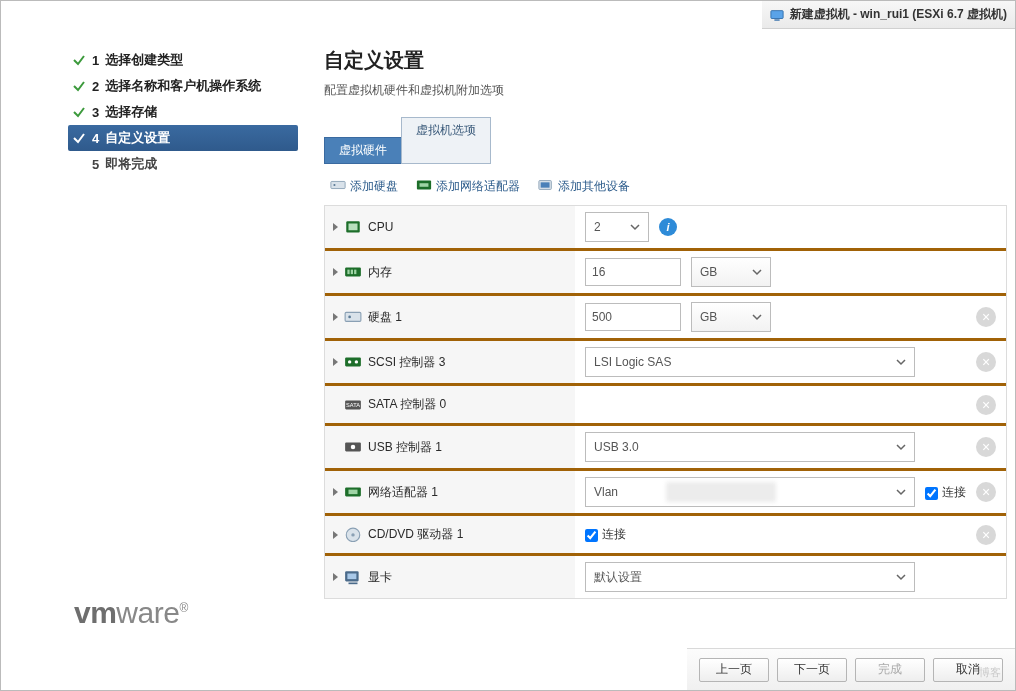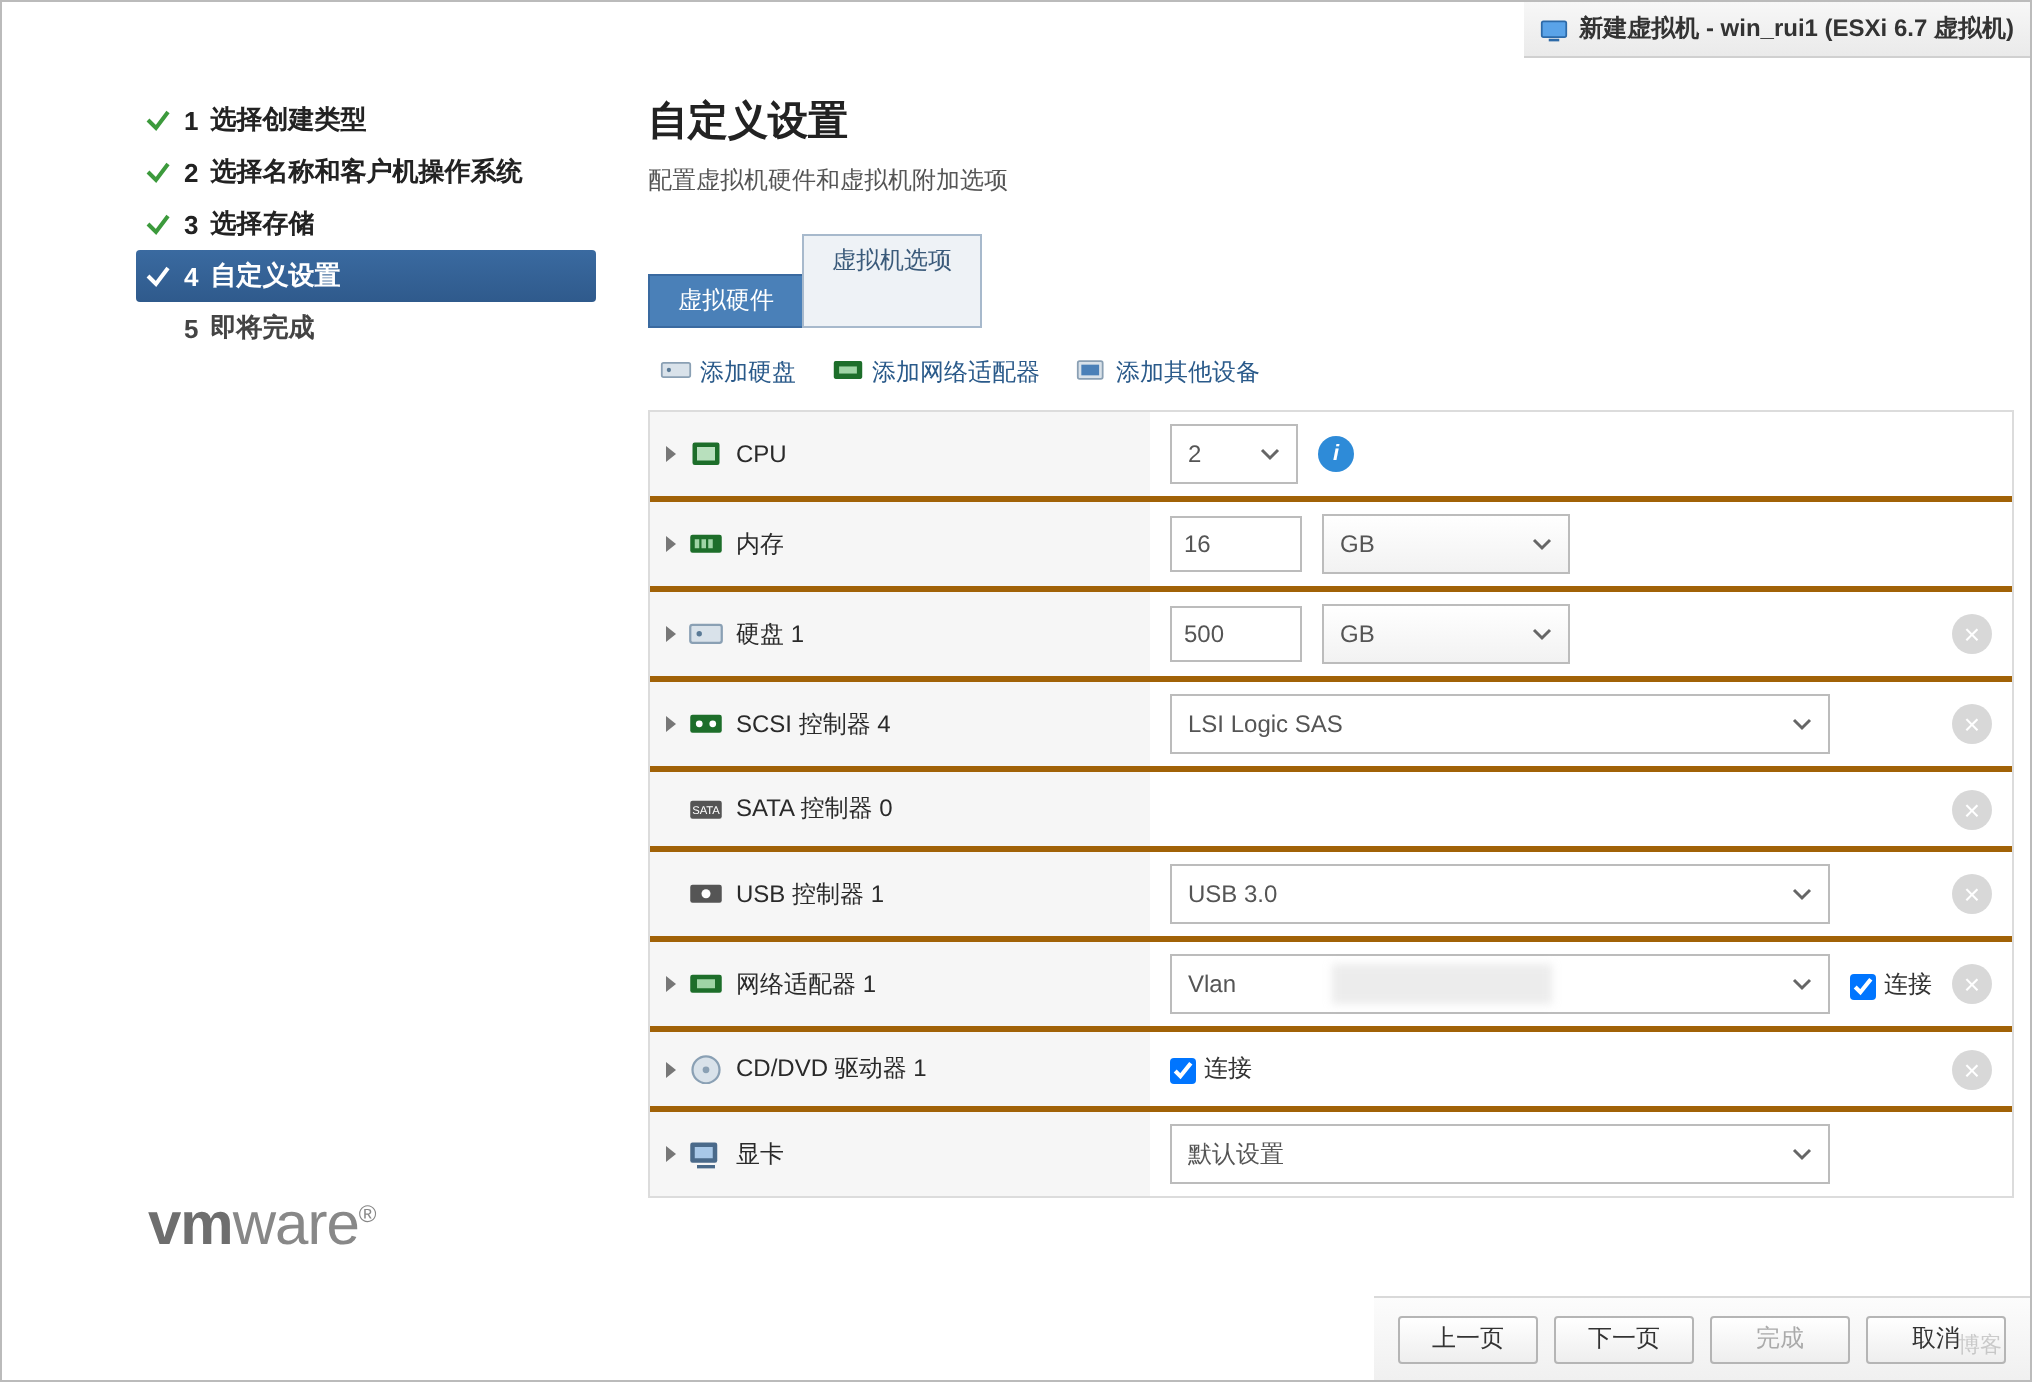--- a/index.html
+++ b/index.html
@@ -59,26 +59,26 @@
   .row:last-child { border-bottom: 0; }
   .row .lhs { background: #f6f6f6; display: flex; align-items: center;
     padding: 10px 8px; font-size: 12px; color: #2a2a2a; cursor: pointer; }
   .row .lhs .caret { width: 0; height: 0; border-top: 4px solid transparent;
     border-bottom: 4px solid transparent; border-left: 5px solid #777;
     margin-right: 6px; }
   .row .lhs .ico { width: 18px; height: 14px; display: inline-flex; align-items: center; justify-content: center; margin-right: 6px; }
   .row .rhs { background: #fff; display: flex; align-items: center;
     gap: 10px; padding: 6px 10px; font-size: 12px; position: relative; }
 
-  .num-input { width: 66px; height: 28px; border: 1px solid #bcbcbc;
+  .num-input { width: 96px; height: 28px; border: 1px solid #bcbcbc;
     padding: 0 6px; font-size: 12px; color: #555; background: #fff; }
   .selectbox { height: 30px; border: 1px solid #bcbcbc; background: #fff;
     display: flex; align-items: center; justify-content: space-between;
     padding: 0 8px; font-size: 12px; color: #555; cursor: pointer; position: relative; }
-  .selectbox.unit { width: 124px; background: linear-gradient(#fff,#f2f2f2); }
+  .selectbox.unit { width: 80px; background: linear-gradient(#fff,#f2f2f2); }
   .selectbox.wide { flex: 0 0 330px; width: 330px; }
   .selectbox .texthost { flex: 1; white-space: nowrap; overflow: hidden; }
   .selectchevron { width: 10px; height: 10px; display: inline-flex; align-items: center; justify-content: center; }
   .blur-band { position: absolute; left: 80px; width: 110px; top: 4px; bottom: 4px;
     background: rgba(200,200,200,0.35); filter: blur(2px); pointer-events: none; }
   .highlight-box { border: 3px solid #e5302a; border-radius: 4px;
     padding: 2px; margin-left: -4px; }
   .info-badge { width: 18px; height: 18px; border-radius: 50%;
     background: #2e8bd8; color: #fff; display: inline-flex;
     align-items: center; justify-content: center; font-size: 11px;
@@ -285,21 +285,21 @@
         <div class="row">
           <div class="lhs">
             <span class="caret"></span>
             <span class="ico">
                 <svg viewBox="0 0 16 14">
                   <rect x="1" y="3" width="14" height="8" rx="1" fill="#1d6e2a"></rect>
                   <circle cx="5" cy="7" r="1.5" fill="#fff"></circle>
                   <circle cx="11" cy="7" r="1.5" fill="#fff"></circle>
                 </svg>
               </span>
-            <span>SCSI 控制器 4</span>
+            <span>SCSI 控制器 3</span>
           </div>
           <div class="rhs">
             <div class="selectbox wide">
               <span class="texthost">LSI Logic SAS</span>
               <span class="selectchevron">
                   <svg viewBox="0 0 10 10" width="10" height="10">
                     <path d="M1 3 L5 7 L9 3" fill="none" stroke="#666" stroke-width="1.5"></path>
                   </svg>
                 </span>
             </div>

